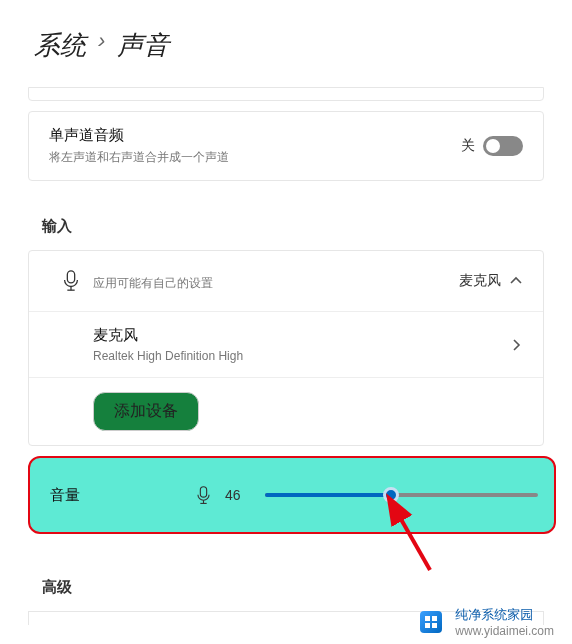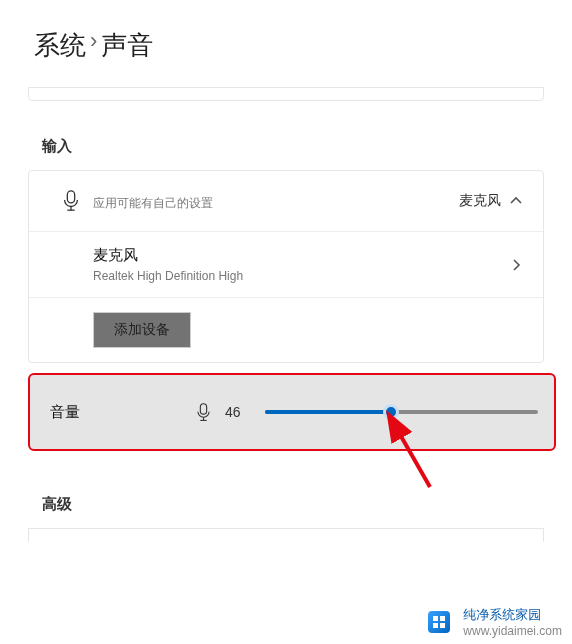--- a/index.html
+++ b/index.html
@@ -1,65 +1,79 @@
 <!DOCTYPE html>
 <html><head>
 <meta charset="utf-8">
 <style>
 * { margin: 0; padding: 0; box-sizing: border-box; font-family: "Microsoft YaHei", "Segoe UI", sans-serif; }
 body { background: #f7f7f7; width: 572px; height: 644px; overflow: hidden; position: relative; }
 .container { background: #fff; width: 100%; height: 100%; padding: 0; }
-.breadcrumb { display: flex; align-items: flex-start; gap: 4px; padding: 28px 0 24px 34px; font-size: 26px; color: #222; }
+.breadcrumb { display: flex; align-items: flex-start; gap: 12px; padding: 28px 0 24px 34px; font-size: 26px; color: #222; font-style: italic; }
 .breadcrumb .sep { color: #666; font-size: 22px; }
 .card { border: 1px solid #e6e6e6; border-radius: 4px; margin: 0 28px 10px 28px; background: #fff; }
 .card.empty { height: 14px; border-top-left-radius: 0; border-top-right-radius: 0; }
 .row { display: flex; align-items: center; padding: 14px 20px; min-height: 60px; }
 .row .texts { flex: 1; }
 .row .title { font-size: 15px; color: #111; }
 .row .sub { font-size: 12px; color: #777; margin-top: 4px; }
 .toggle-wrap { display: flex; align-items: center; gap: 8px; }
 .toggle-label { font-size: 14px; color: #333; }
 .toggle { width: 40px; height: 20px; border-radius: 10px; background: #888; position: relative; }
 .toggle .knob { width: 14px; height: 14px; border-radius: 50%; background: #fff; position: absolute; top: 3px; left: 3px; }
 .section-label { font-size: 15px; color: #333; margin: 36px 0 14px 42px; font-weight: bold; }
 .card-group { border: 1px solid #e6e6e6; border-radius: 4px; margin: 0 28px 10px 28px; background: #fff; }
 .card-group .row + .row { border-top: 1px solid #eee; }
 .icon-col { width: 44px; display: flex; justify-content: center; }
 .mic-svg { width: 18px; height: 22px; }
 .right-text { font-size: 14px; color: #333; margin-right: 8px; }
 .chev { width: 14px; height: 14px; }
-.add-btn { border: 1px solid #ccc; border-radius: 0; padding: 8px 20px; font-size: 14px; color: #222; background: #737373; cursor: pointer; }
-.highlight { border: 2.5px solid #e30613; border-radius: 6px; margin: 8px 16px 8px 28px; background: #e5e5e5; padding: 6px 12px 6px 12px; position: relative; }
+.add-btn { border: 1px solid #ccc; border-radius: 12px; padding: 8px 20px; font-size: 16px; color: #222; background: #15803d; cursor: pointer; }
+.highlight { border: 2.5px solid #e30613; border-radius: 12px; margin: 8px 16px 8px 28px; background: #5eead4; padding: 6px 12px 6px 12px; position: relative; }
 .vol-row { display: flex; align-items: center; height: 62px; gap: 14px; }
 .vol-label { font-size: 15px; color: #111; width: 140px; padding-left: 8px; }
 .vol-val { font-size: 14px; color: #333; width: 26px; }
 .slider { flex: 1; height: 4px; background: #888; position: relative; border-radius: 2px; margin-right: 4px; }
 .slider .fill { position: absolute; left: 0; top: 0; height: 4px; background: #0067c0; border-radius: 2px; }
 .slider .thumb { position: absolute; top: -6px; width: 16px; height: 16px; border-radius: 50%; background: #0067c0; border: 3px solid #c8dff3; transform: translateX(-50%); }
 .arrow { position: absolute; }
 .arrow svg { overflow: visible; }
-.footer { position: absolute; bottom: 6px; right: 10px; display: flex; align-items: center; gap: 13px; margin-left: 26px; }
+.footer { position: absolute; bottom: 6px; right: 18px; display: flex; align-items: center; gap: 13px; margin-left: 26px; }
 .footer-logo { width: 22px; height: 22px; border-radius: 4px; background: linear-gradient(135deg, #3aa0ff, #0067c0); display:flex; align-items:center; justify-content:center; }
 .footer-logo svg { width: 14px; height: 14px; }
 .footer-text { font-size: 13px; color: #0a5cab; font-weight: 500; }
 .footer-url { font-size: 12px; color: #888; }
 </style>
 </head>
 <body>
 
 <div class="container">
 
   <div class="breadcrumb">
     <span>系统</span>
     <span class="sep">›</span>
     <span>声音</span>
   </div>
 
   <div class="card empty"></div>
 
+  <div class="card">
+    <div class="row">
+      <div class="texts">
+        <div class="title">单声道音频</div>
+        <div class="sub">将左声道和右声道合并成一个声道</div>
+      </div>
+      <div class="toggle-wrap">
+        <span class="toggle-label">关</span>
+        <div class="toggle">
+          <div class="knob"></div>
+        </div>
+      </div>
+    </div>
+  </div>
 
   <div class="section-label">输入</div>
 
   <div class="card-group">
     <div class="row">
       <div class="icon-col">
         <svg class="mic-svg" viewBox="0 0 18 24">
           <rect x="5" y="1" width="8" height="13" rx="4" fill="none" stroke="#333" stroke-width="1.4"></rect>
           <path d="M2 11 a7 7 0 0 0 14 0" fill="none" stroke="#333" stroke-width="1.4"></path>
           <line x1="9" y1="18" x2="9" y2="22" stroke="#333" stroke-width="1.4"></line>

